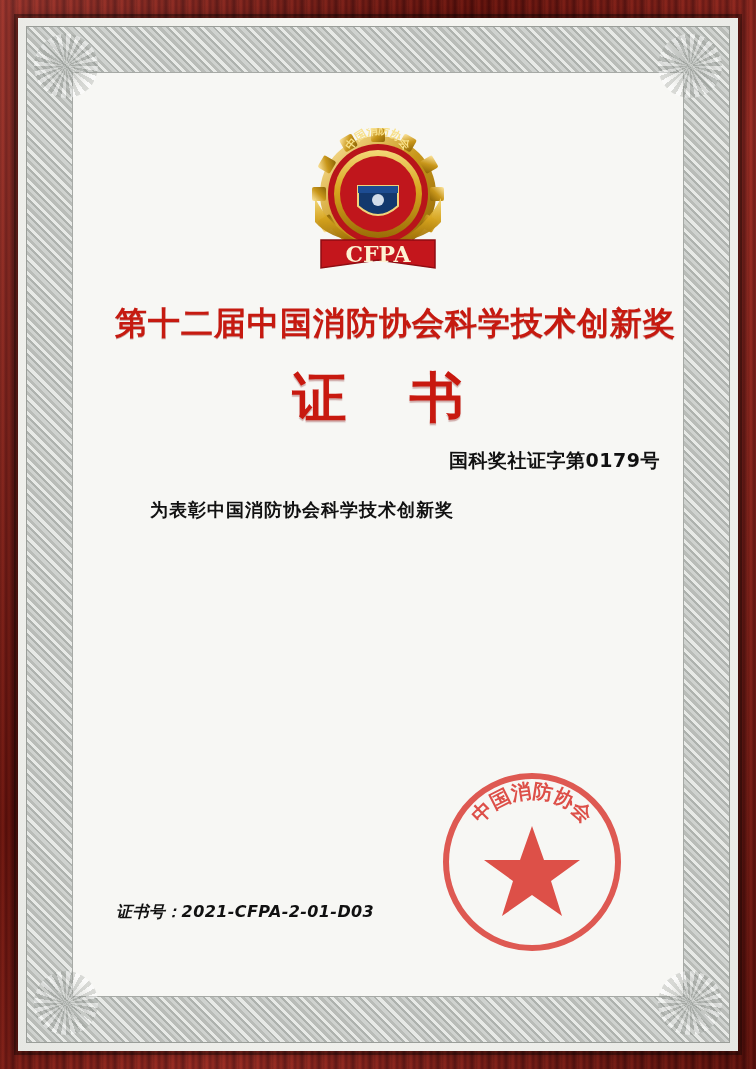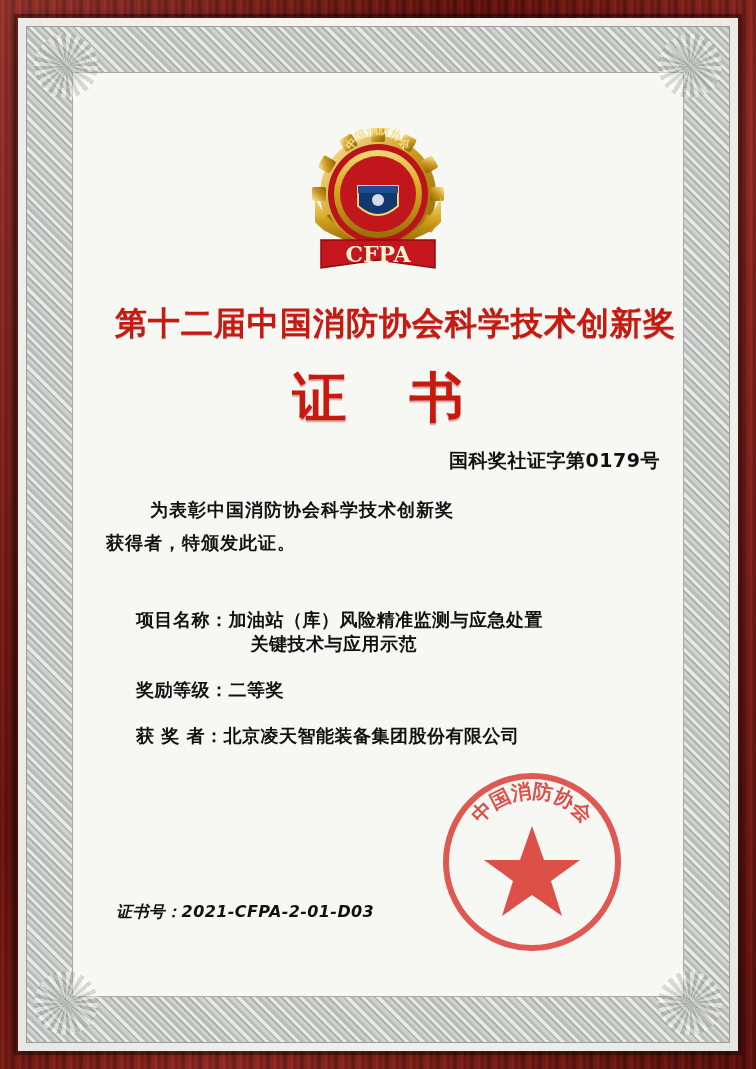--- a/index.html
+++ b/index.html
@@ -362,48 +362,22 @@
         </svg>
       </div>
 
       <div class="title-main">第十二届中国消防协会科学技术创新奖</div>
       <div class="title-cert">证 书</div>
 
       <div class="serial-line">国科奖社证字第0179号</div>
 
       <div class="citation">
         <span class="l1">为表彰中国消防协会科学技术创新奖</span>
-        <span class="l2">获得者，特颁发此证。</span>
       </div>
 
-      <div class="details">
-
-        <div class="detail-row">
-          <span class="detail-label">项目名称：</span>
-          <span class="detail-value">
-            <span class="vline">加油站（库）风险精准监测与应急处置</span>
-            <span class="vline indent">关键技术与应用示范</span>
-          </span>
-        </div>
-
-        <div class="detail-row">
-          <span class="detail-label">奖励等级：</span>
-          <span class="detail-value">
-            <span class="vline">二等奖</span>
-          </span>
-        </div>
-
-        <div class="detail-row">
-          <span class="detail-label">获 奖 者：</span>
-          <span class="detail-value">
-            <span class="vline">北京凌天智能装备集团股份有限公司</span>
-          </span>
-        </div>
-
-      </div>
 
 
       <div class="cert-no">证书号：2021-CFPA-2-01-D03</div>
 
       <div class="seal">
         <svg viewBox="0 0 188 188" width="188" height="188" aria-hidden="true">
           <circle cx="94" cy="94" r="86" fill="none" stroke="#d6231b" stroke-width="6" opacity="0.85"></circle>
           <path id="sealring" d="M 94,94 m -64,0 a 64,64 0 1,1 128,0" fill="none"></path>
           <text class="seal-text-ring" text-anchor="middle" opacity="0.9">
             <textPath href="#sealring" startOffset="50%">中国消防协会</textPath>

